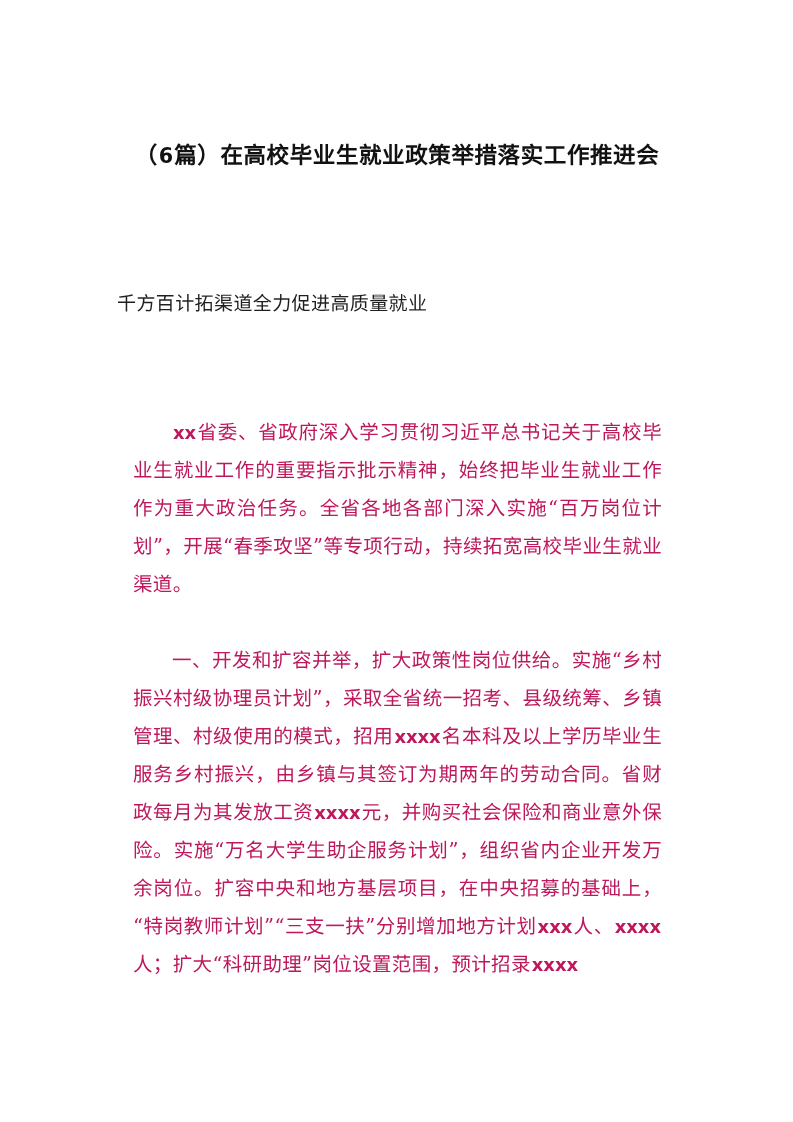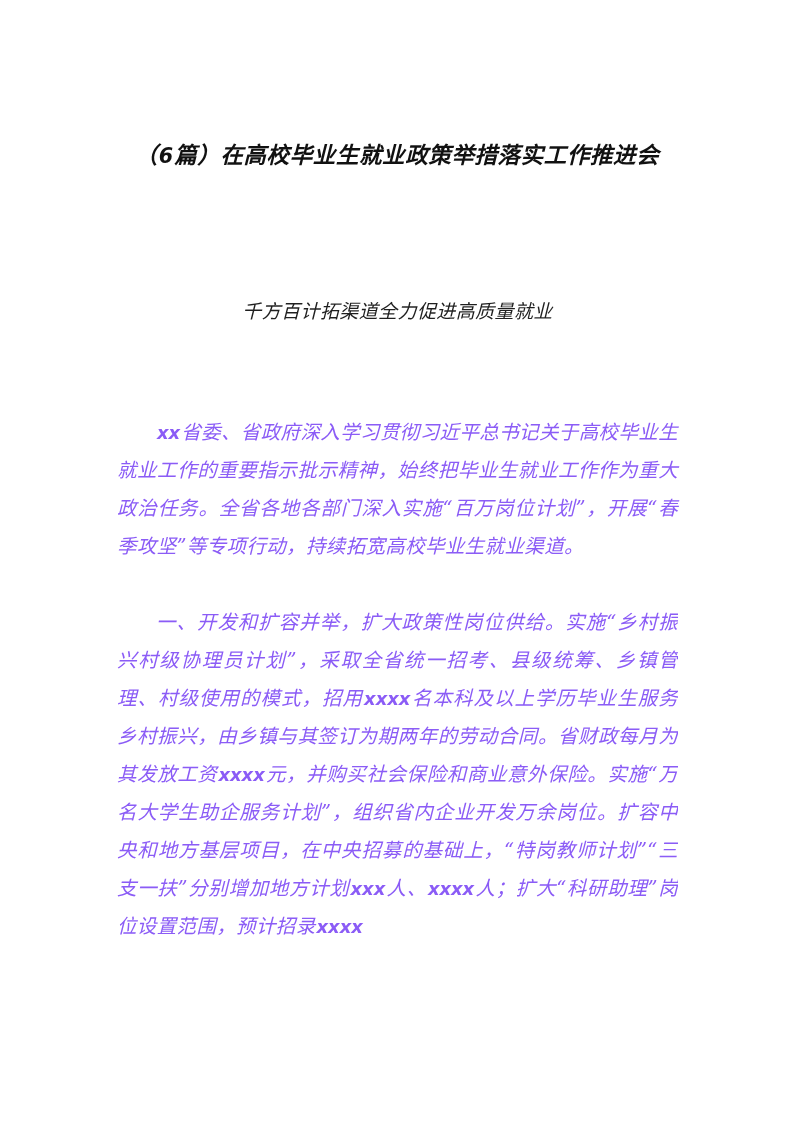--- a/index.html
+++ b/index.html
@@ -11,21 +11,20 @@
 
   .page {
     position: relative;
     width: 793px;
     height: 978px;
     background: #ffffff;
     overflow: hidden;
     font-family: "DejaVu Serif", "Liberation Serif", serif;
     color: #1a1a1a;
     box-sizing: border-box;
-    font-style: italic;
   }
 
   
   .doc-title {
     position: absolute;
     left: 117px;
     right: 116px;
     top: 132px;
     text-align: center;
     font-size: 22.5px;
@@ -54,37 +53,36 @@
     left: 117px;
     top: 284px;
     width: 561px;
   }
 
   .subtitle {
     font-size: 19px;
     line-height: 38px;
     letter-spacing: 0.4px;
     color: #1f1f1f;
-    margin: 8px;
-    text-align: center;
+    margin: 0;
   }
 
   .spacer-after-subtitle {
     height: 76px;
   }
 
   p.para {
-    margin: 0;
+    margin: 16px;
     font-size: 19.5px;
     line-height: 38px;
     letter-spacing: 0.35px;
     text-align: justify;
     text-justify: inter-ideograph;
     text-indent: 2em;
-    color: #8b5cf6;
+    color: #be185d;
   }
 
   p.para + p.para {
     margin-top: 38px;
   }
 
   
   .clip-tail {
     overflow: hidden;
   }

